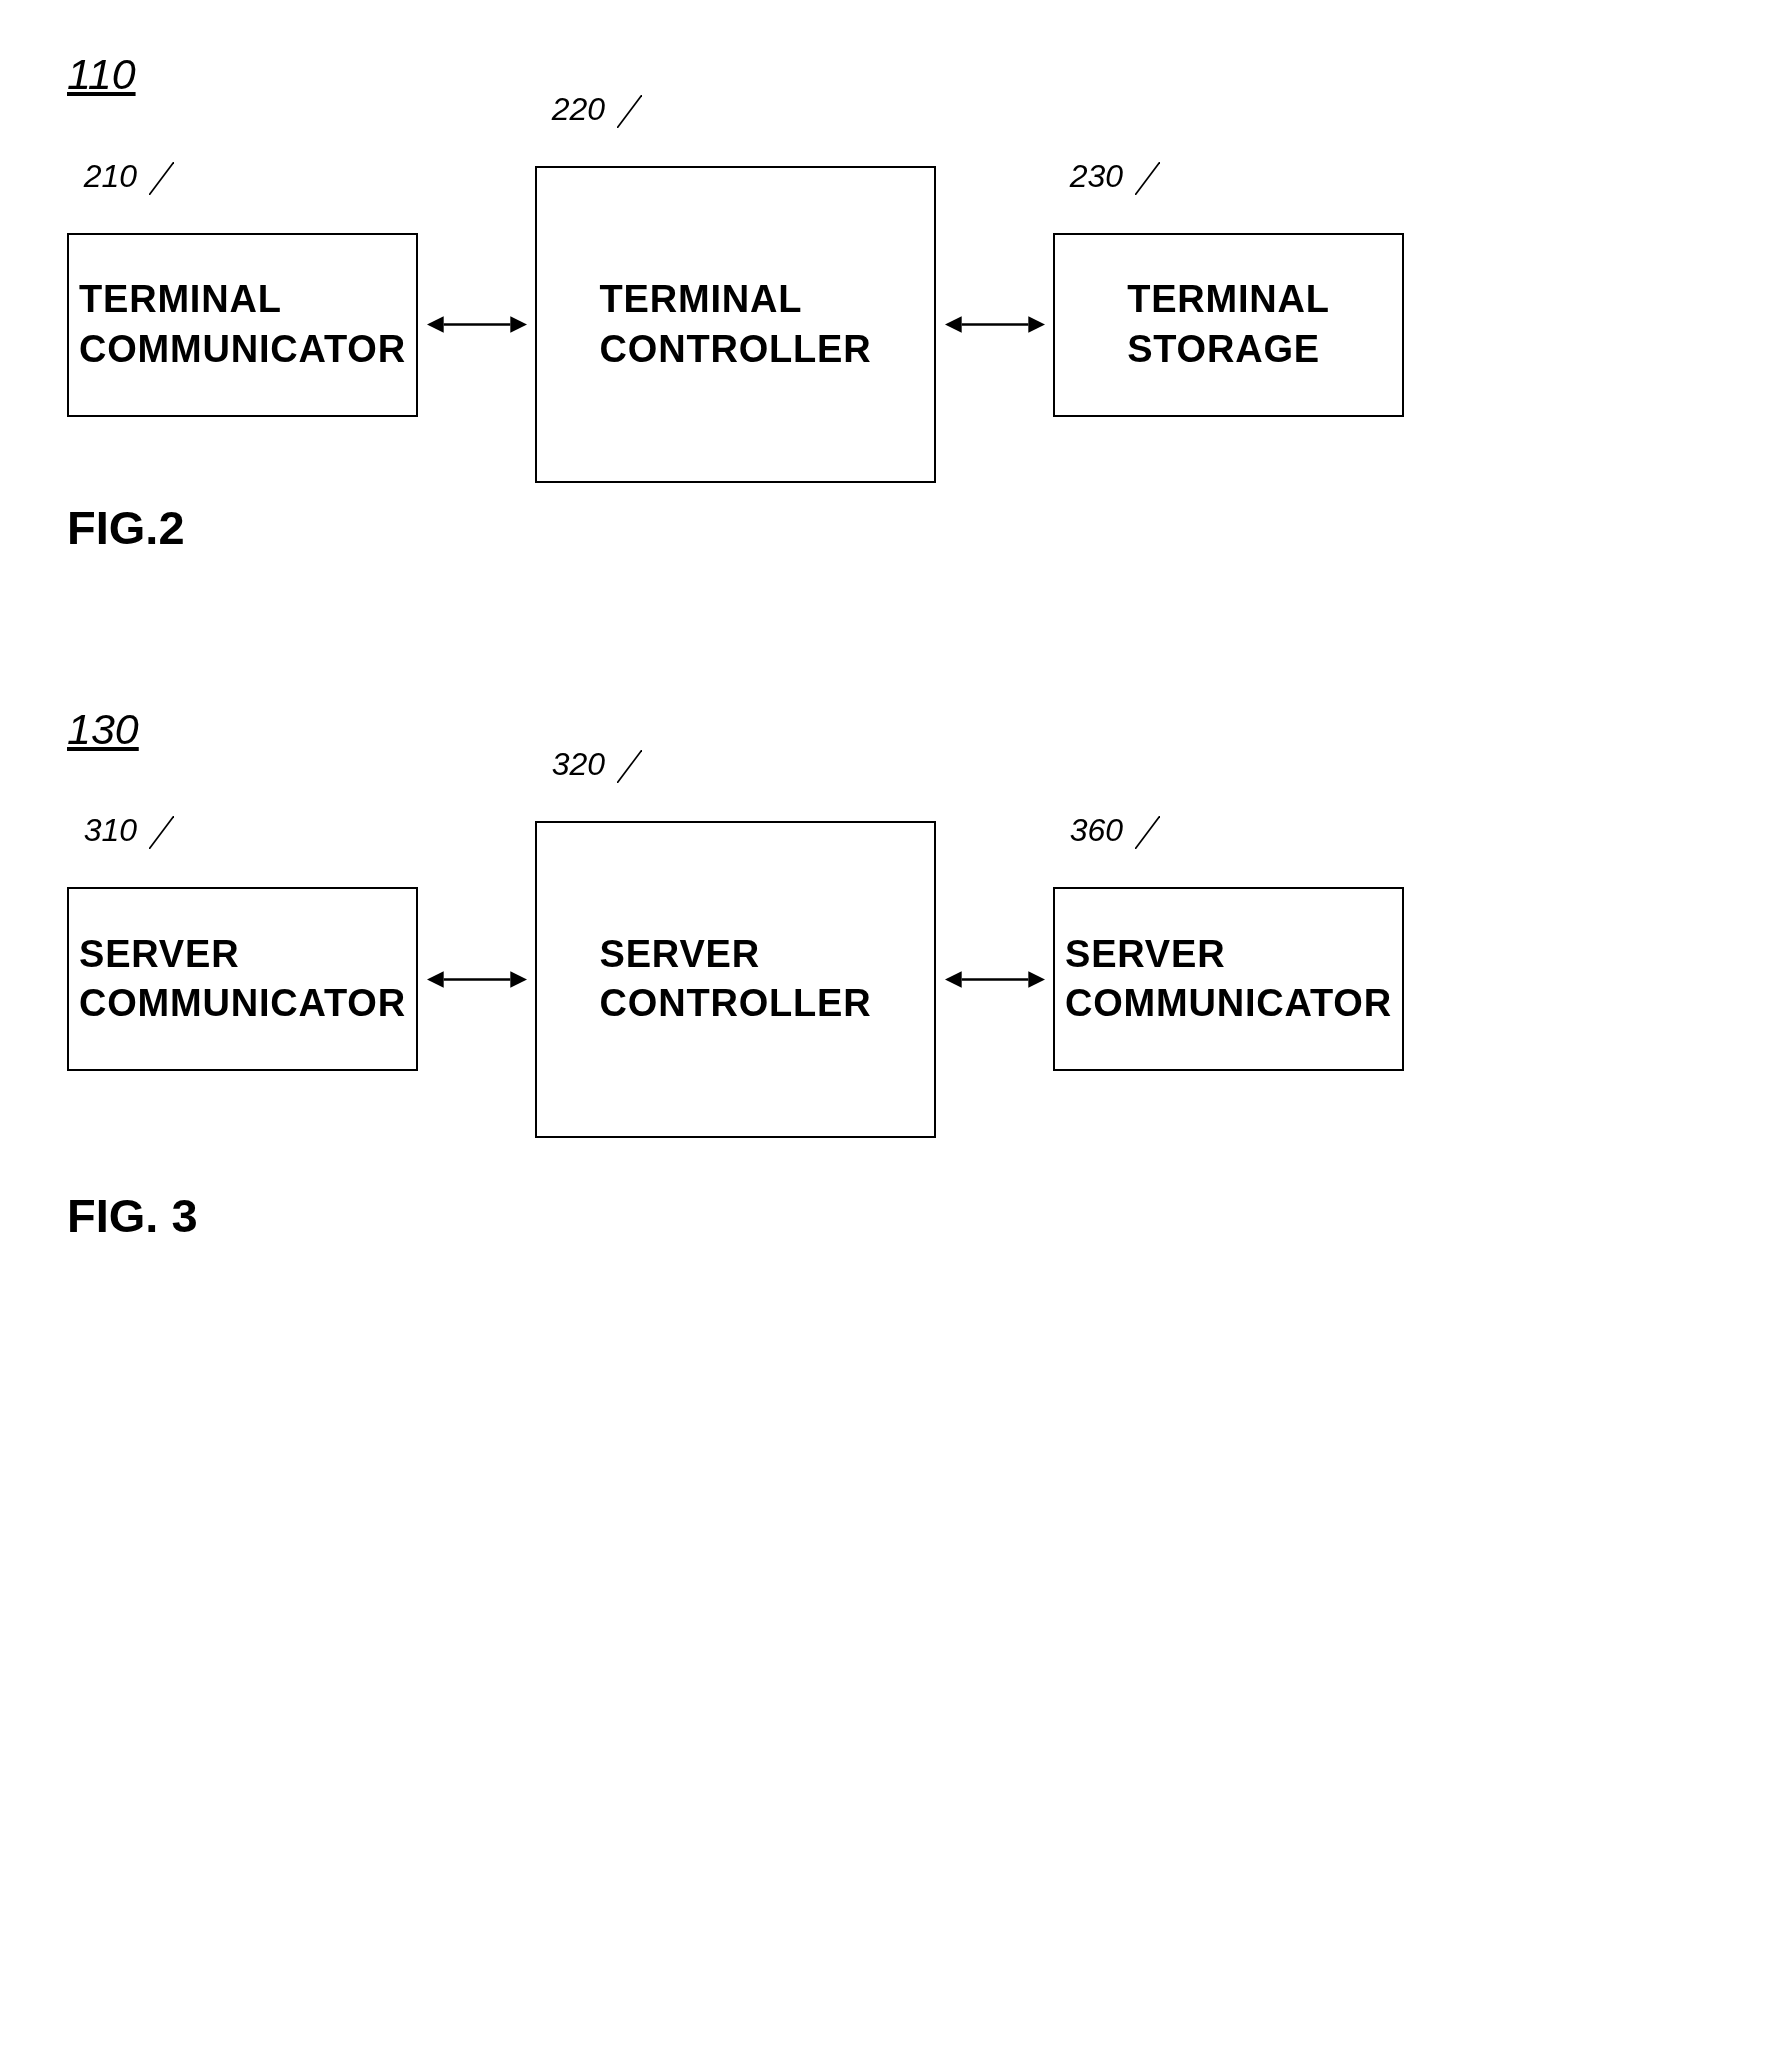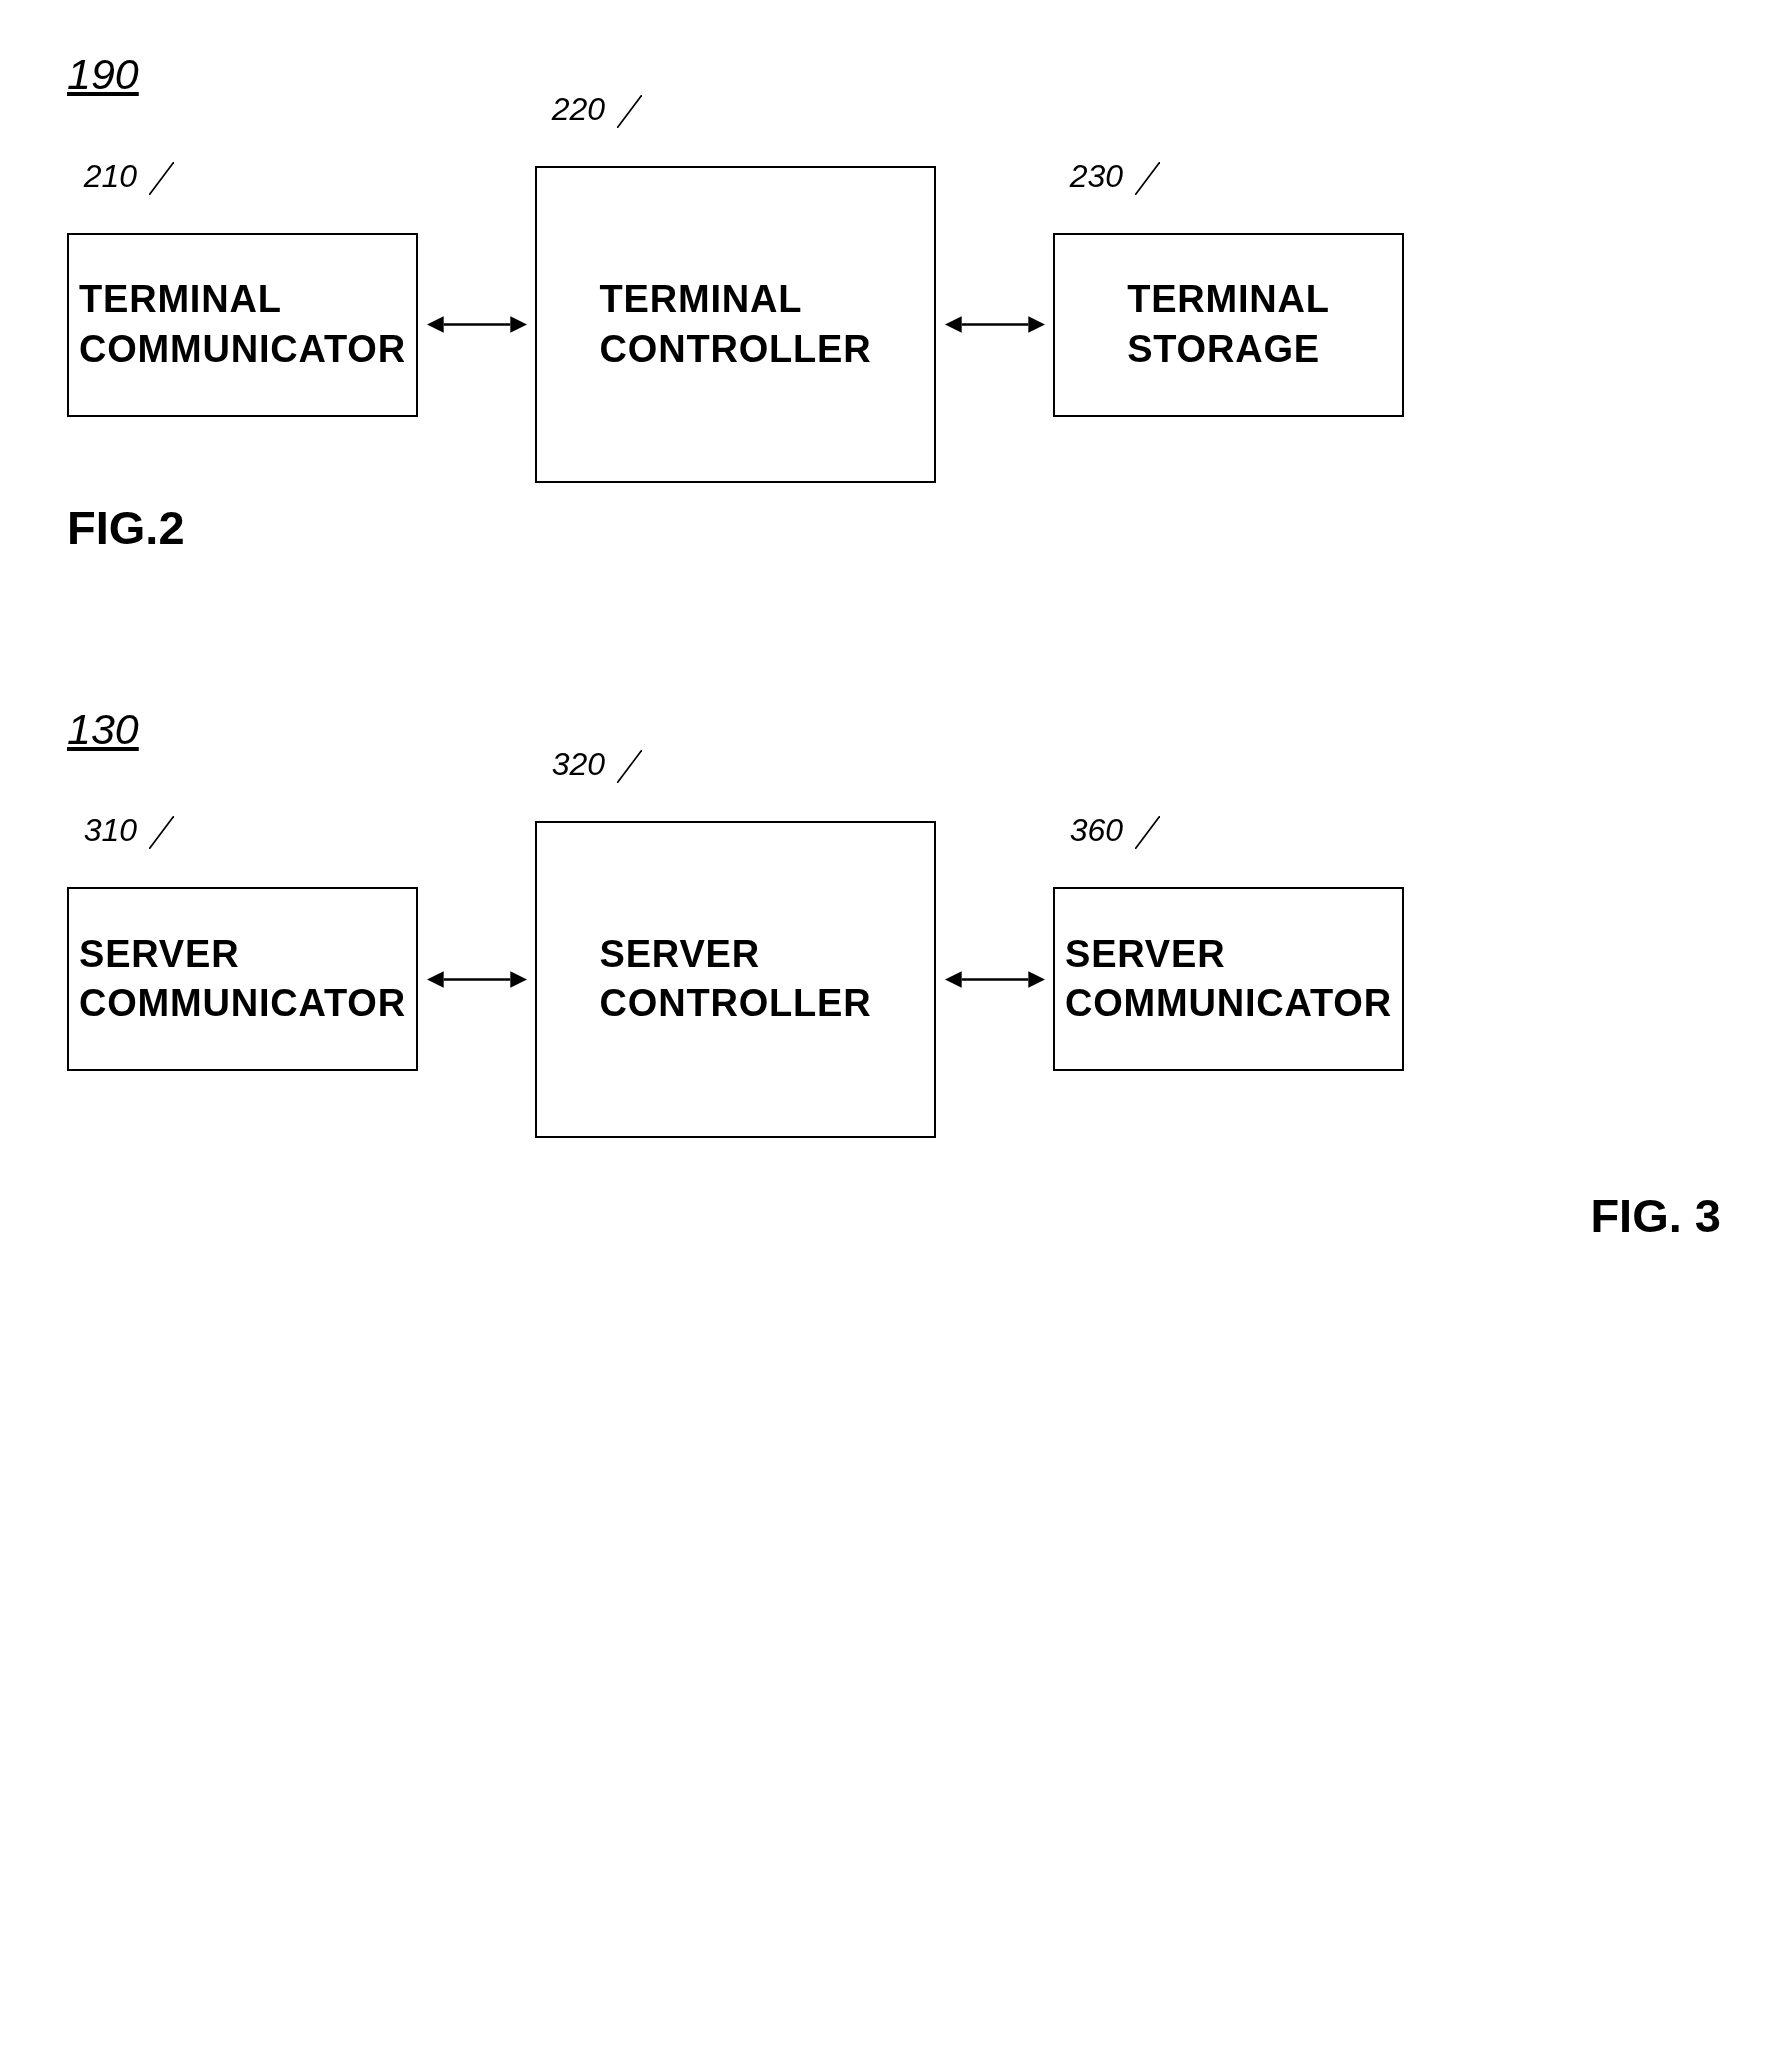--- a/index.html
+++ b/index.html
@@ -107,21 +107,21 @@
       height: 25px;
     }
   </style>
 </head>
 <body>
 
 <div class="page">
 
   <div class="diagram-section">
     <div class="section-label">
-      <span class="underline">190</span>
+      <span class="underline">110</span>
     </div>
 
     <div class="blocks-row">
 
       <div class="block-with-ref">
         <div class="ref-label">
           <span>210</span>
           <svg width="25" height="33" style="display:inline-block; vertical-align:middle; margin-left:3.3px;" viewBox="0 0 30 40">
             <line x1="0" y1="40" x2="30" y2="0" stroke="#000" stroke-width="2"></line>
           </svg>
@@ -232,17 +232,17 @@
             <line x1="0" y1="40" x2="30" y2="0" stroke="#000" stroke-width="2"></line>
           </svg>
         </div>
         <div class="block block-small">
           <span class="block-label-text">SERVER<br>COMMUNICATOR</span>
         </div>
       </div>
 
     </div>
 
-    <div class="fig-label" style="margin-top: 50px; text-align: right;">FIG. 3</div>
+    <div class="fig-label" style="margin-top: 50px;">FIG. 3</div>
   </div>
 
 </div>
 
 
 </body></html>

